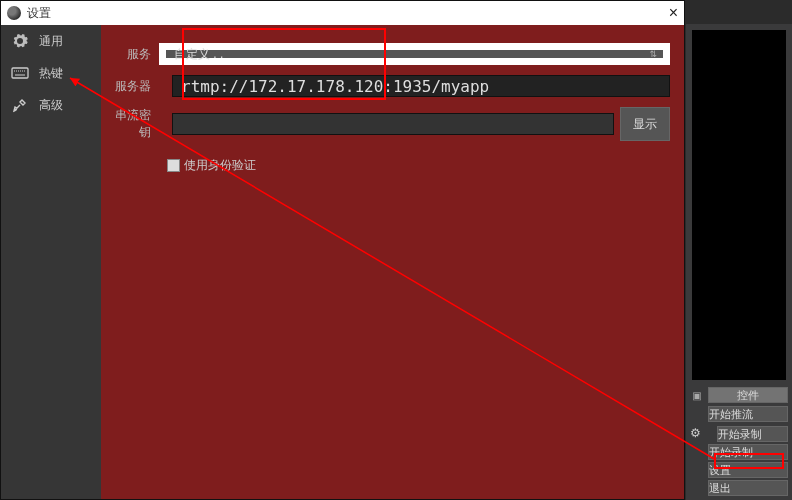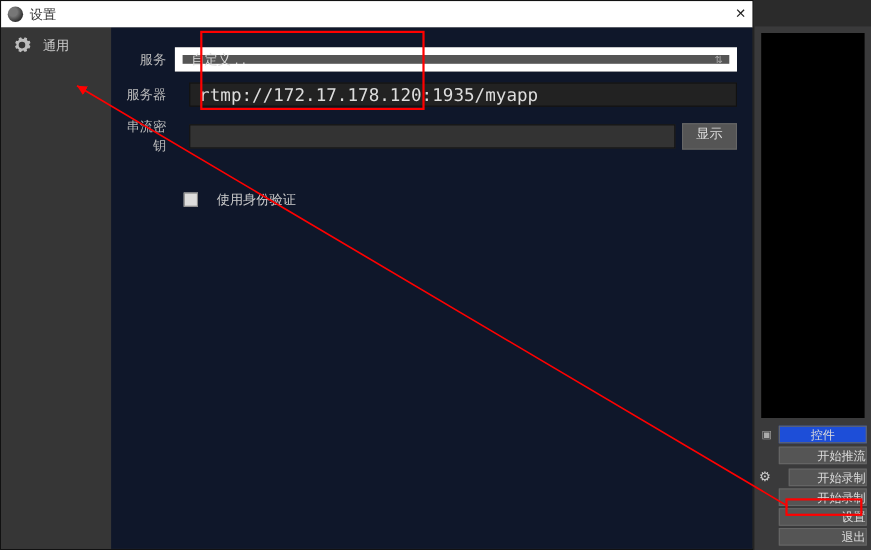--- a/index.html
+++ b/index.html
@@ -7,38 +7,38 @@
 .window { position: absolute; left: 0; top: 0; width: 685px; height: 500px; background: #444; border: 1px solid #111; }
 .titlebar { height: 24px; background: #fff; display: flex; align-items: center; padding: 0 6px; color: #333; justify-content: space-between; }
 .titlebar-left { display: flex; align-items: center; gap: 6px; }
 .title-icon { width: 14px; height: 14px; border-radius: 50%; background: radial-gradient(circle at 35% 35%, #777 30%, #333 70%); }
 .closex { font-size: 16px; color: #222; cursor: pointer; }
 .content { display: flex; height: calc(100% - 24px); }
 .sidebar { width: 100px; background: #363636; display: flex; flex-direction: column; }
 .side-item { height: 32px; display: flex; align-items: center; padding: 0 10px; gap: 10px; color: #ccc; cursor: pointer; }
 .side-item.selected { background: #174a7c; color: #fff; }
 .side-item .ico { width: 18px; display: flex; align-items: center; justify-content: center; }
-.main { flex: 1; background: #0f172a; padding: 18px 14px; position: relative; }
+.main { flex: 1; background: #7f1d1d; padding: 18px 14px; position: relative; }
 .form-row { display: flex; align-items: center; margin-bottom: 10px; }
 .form-label { width: 44px; text-align: right; color: #bbb; padding-right: 8px; }
 .select { flex: 1; height: 22px; background: #555; border: 7px solid #ffffff; color: #ddd; padding: 0 8px; display: flex; align-items: center; position: relative; }
 .select .chev { position: absolute; right: 6px; color: #aaa; font-size: 9px; }
 .textinput { flex: 1; height: 22px; background: #222; border: 1px solid #111; color: #ddd; padding: 0 8px; font-family: monospace; font-size: 16px; display: flex; align-items: center; margin-left: 13px; }
-.btn { height: 24px; padding: 0 12px; background: #555; border: 1px solid #666; color: #ddd; display: flex; align-items: flex-start; margin-left: 6px; cursor: pointer; }
-.checkbox-row { display: flex; align-items: center; margin-left: 52px; margin-top: 32px; gap: 17px; }
+.btn { height: 34px; padding: 0 12px; background: #555; border: 1px solid #666; color: #ddd; display: flex; align-items: center; margin-left: 6px; cursor: pointer; }
+.checkbox-row { display: flex; align-items: center; margin-left: 52px; margin-top: 16px; gap: 4px; }
 .checkbox { width: 13px; height: 13px; background: #ddd; border: 1px solid #888; }
 .redbox1 { position: absolute; left: 182px; top: 28px; width: 204px; height: 72px; border: 2px solid red; pointer-events: none; }
 .right-panel { position: absolute; left: 686px; top: 0; width: 106px; height: 500px; background: #3a3a3b; }
 .right-top { height: 24px; background: #2b2b2b; }
 .preview-area { margin: 6px; height: 350px; background: #000; }
 .controls { margin: 0 4px; }
 .ctl-header { display: flex; align-items: center; gap: 4px; height: 18px; }
 .ctl-header .sm-ico { width: 14px; font-size: 10px; text-align: center; color: #aaa; }
-.ctl-title-pill { flex: 1; height: 16px; background: #1d4ed8; border: 1px solid #666; color: #ddd; font-size: 11px; display: flex; align-items: center; justify-content: center; font-family: Liberation Serif, serif; }
-.ctl-btn { height: 16px; background: #555; border: 1px solid #666; color: #ddd; font-size: 11px; display: flex; align-items: center; justify-content: flex-end; margin-top: 2px; margin-left: 18px; cursor: pointer; }
+.ctl-title-pill { flex: 1; height: 16px; background: #737373; border: 1px solid #666; color: #ddd; font-size: 11px; display: flex; align-items: center; justify-content: center; font-family: Liberation Serif, serif; }
+.ctl-btn { height: 16px; background: #555; border: 1px solid #666; color: #ddd; font-size: 11px; display: flex; align-items: center; justify-content: flex-start; margin-top: 2px; margin-left: 18px; cursor: pointer; }
 .ctl-row { display: flex; align-items: center; gap: 4px; margin-top: 2px; }
 .redbox2 { position: absolute; left: 714px; top: 453px; width: 70px; height: 16px; border: 2px solid red; pointer-events: none; }
 svg.redline { position: absolute; left: 0; top: 0; pointer-events: none; }
 </style>
 </head>
 <body>
 
 <div class="window">
   <div class="titlebar">
     <div class="titlebar-left">
@@ -49,20 +49,37 @@
   </div>
   <div class="content">
     <div class="sidebar">
       <div class="side-item">
         <span class="ico">
           <svg width="16" height="16" viewBox="0 0 16 16">
               <path fill="#ccc" d="M8 5a3 3 0 100 6 3 3 0 000-6zm6.5 3l1.2.9-.9 2.2-1.5-.3a5.5 5.5 0 01-1 1l.3 1.5-2.2.9L9.5 13a5.6 5.6 0 01-1.5.2L7 14.5l-2.2-.9.3-1.5a5.5 5.5 0 01-1-1l-1.5.3L1.7 9l1.2-.9A5.6 5.6 0 013 7l-1.2-.9L2.7 4l1.5.3a5.5 5.5 0 011-1L4.9 1.8 7.1.9 8 2.2a5.6 5.6 0 011.5.2L10.5.9l2.2.9-.3 1.5a5.5 5.5 0 011 1l1.5-.3.9 2.2-1.2.9c.05.3.05.6 0 .9z" opacity=".9"></path>
             </svg>
         </span>
         <span>通用</span>
+      </div>
+      <div class="side-item">
+        <span class="ico">
+          <svg width="18" height="12" viewBox="0 0 18 12">
+              <rect x="1" y="1" width="16" height="10" rx="1" fill="none" stroke="#ccc" stroke-width="1.3"></rect>
+              <path d="M3 4h1M5 4h1M7 4h1M9 4h1M11 4h1M13 4h1M4 8h10" stroke="#ccc" stroke-width="1"></path>
+            </svg>
+        </span>
+        <span>热键</span>
+      </div>
+      <div class="side-item">
+        <span class="ico">
+          <svg width="16" height="16" viewBox="0 0 16 16">
+              <path d="M3 13l5-5M10 3l3 3-2 2-3-3zM2 14l2-1 1-2-2-1z" stroke="#ccc" stroke-width="1.4" fill="none"></path>
+            </svg>
+        </span>
+        <span>高级</span>
       </div>
     </div>
     <div class="main">
       <div class="form-row">
         <div class="form-label">服务</div>
         <div class="select">
           <span>自定义 . .</span>
           <span class="chev">⇅</span>
         </div>
       </div>

